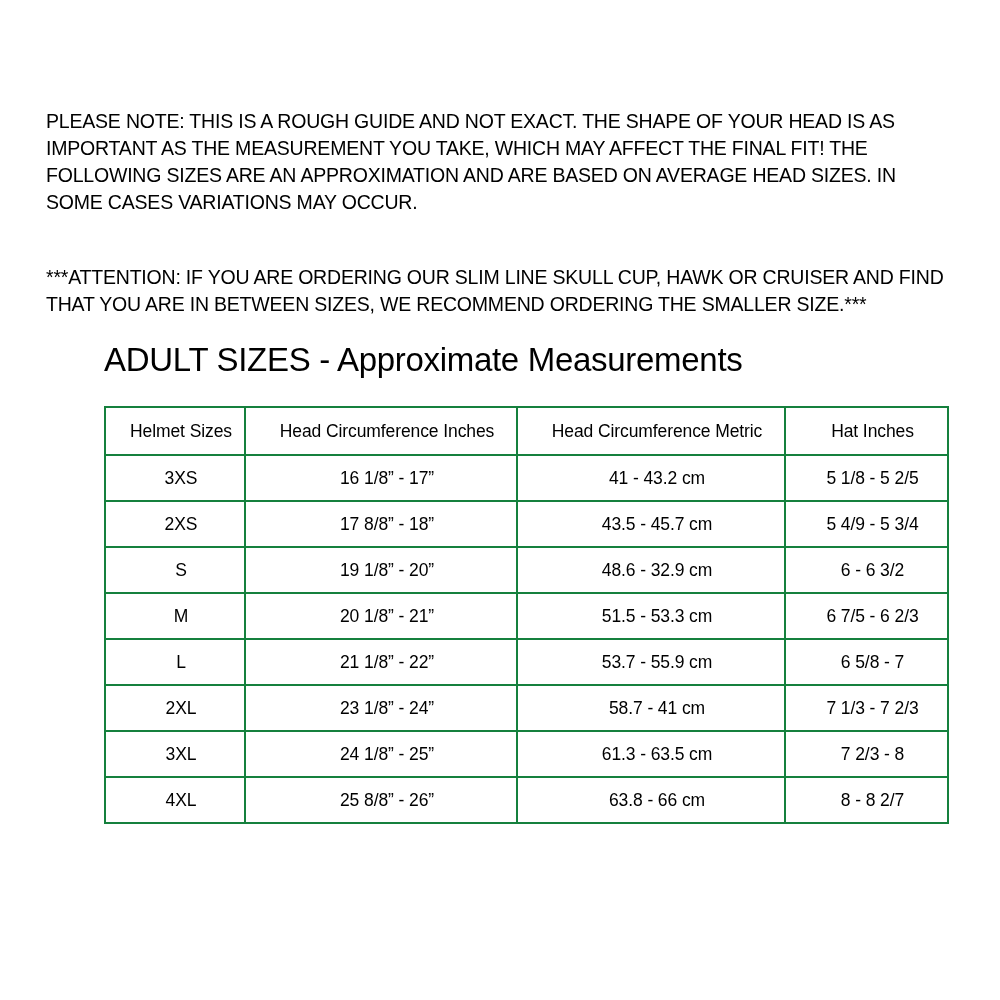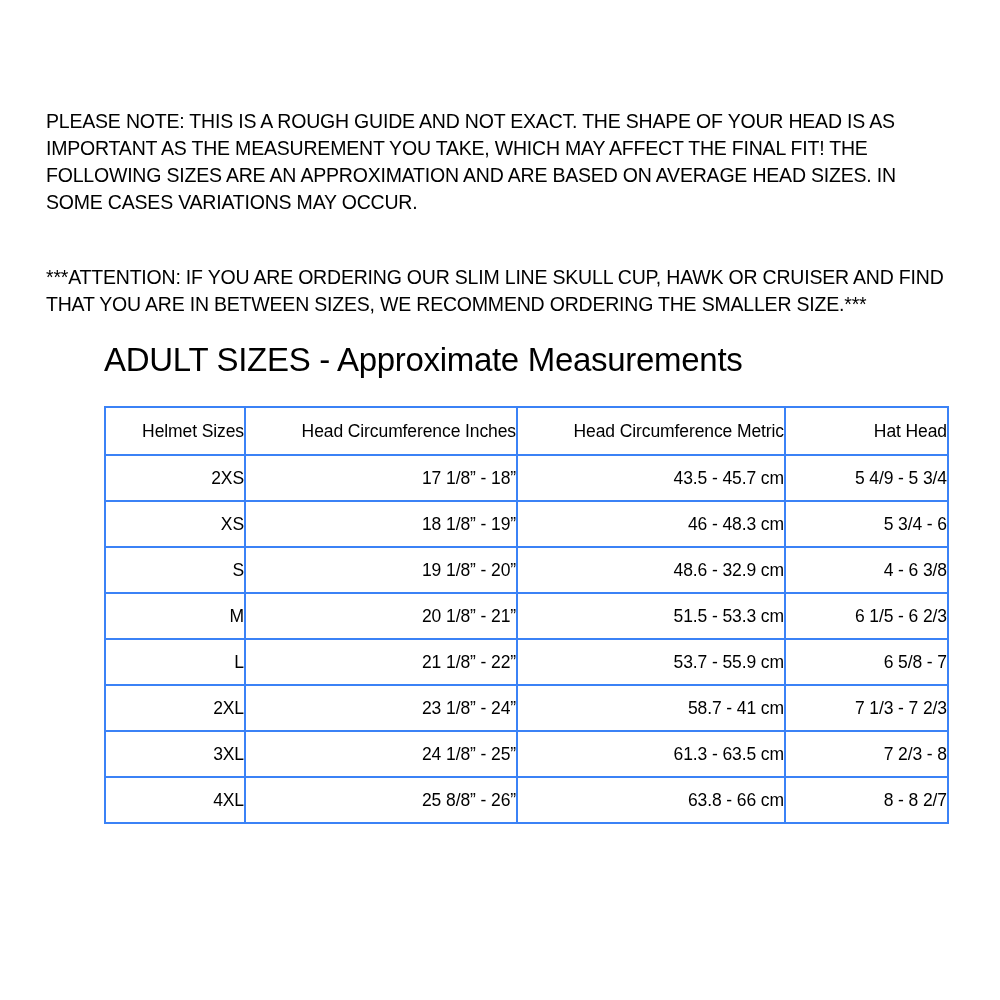--- a/index.html
+++ b/index.html
@@ -48,22 +48,22 @@
     margin-top: 26px;
     margin-left: 58px;
     width: 843px;
   }
   table.size-table {
     border-collapse: collapse;
     width: 843px;
     table-layout: fixed;
   }
   table.size-table td, table.size-table th {
-    border: 2px solid #3b82f6;
-    text-align: right;
+    border: 2px solid #15803d;
+    text-align: center;
     vertical-align: middle;
     padding: 0 0 0 12px;
     height: 44px;
     font-size: 17.5px;
     font-weight: 400;
     letter-spacing: -0.1px;
   }
   table.size-table thead th {
     height: 46px;
     font-weight: 400;
@@ -94,47 +94,47 @@
         <col class="c0">
         <col class="c1">
         <col class="c2">
         <col class="c3">
       </colgroup>
       <thead>
         <tr>
           <th>Helmet Sizes</th>
           <th>Head Circumference Inches</th>
           <th>Head Circumference Metric</th>
-          <th>Hat Head</th>
+          <th>Hat Inches</th>
         </tr>
       </thead>
       <tbody>
         <tr>
+          <td>3XS</td>
+          <td>16 1/8” - 17”</td>
+          <td class="cell-bold">41 - 43.2 cm</td>
+          <td>5 1/8 - 5 2/5</td>
+        </tr>
+        <tr>
           <td>2XS</td>
-          <td>17 1/8” - 18”</td>
+          <td>17 8/8” - 18”</td>
           <td>43.5 - 45.7 cm</td>
           <td>5 4/9 - 5 3/4</td>
-        </tr>
-        <tr>
-          <td>XS</td>
-          <td>18 1/8” - 19”</td>
-          <td>46 - 48.3 cm</td>
-          <td>5 3/4 - 6</td>
         </tr>
         <tr>
           <td>S</td>
           <td>19 1/8” - 20”</td>
           <td>48.6 - 32.9 cm</td>
-          <td>4 - 6 3/8</td>
+          <td>6 - 6 3/2</td>
         </tr>
         <tr>
           <td>M</td>
           <td>20 1/8” - 21”</td>
           <td>51.5 - 53.3 cm</td>
-          <td>6 1/5 - 6 2/3</td>
+          <td>6 7/5 - 6 2/3</td>
         </tr>
         <tr>
           <td>L</td>
           <td>21 1/8” - 22”</td>
           <td>53.7 - 55.9 cm</td>
           <td>6 5/8 - 7</td>
         </tr>
         <tr>
           <td>2XL</td>
           <td>23 1/8” - 24”</td>

